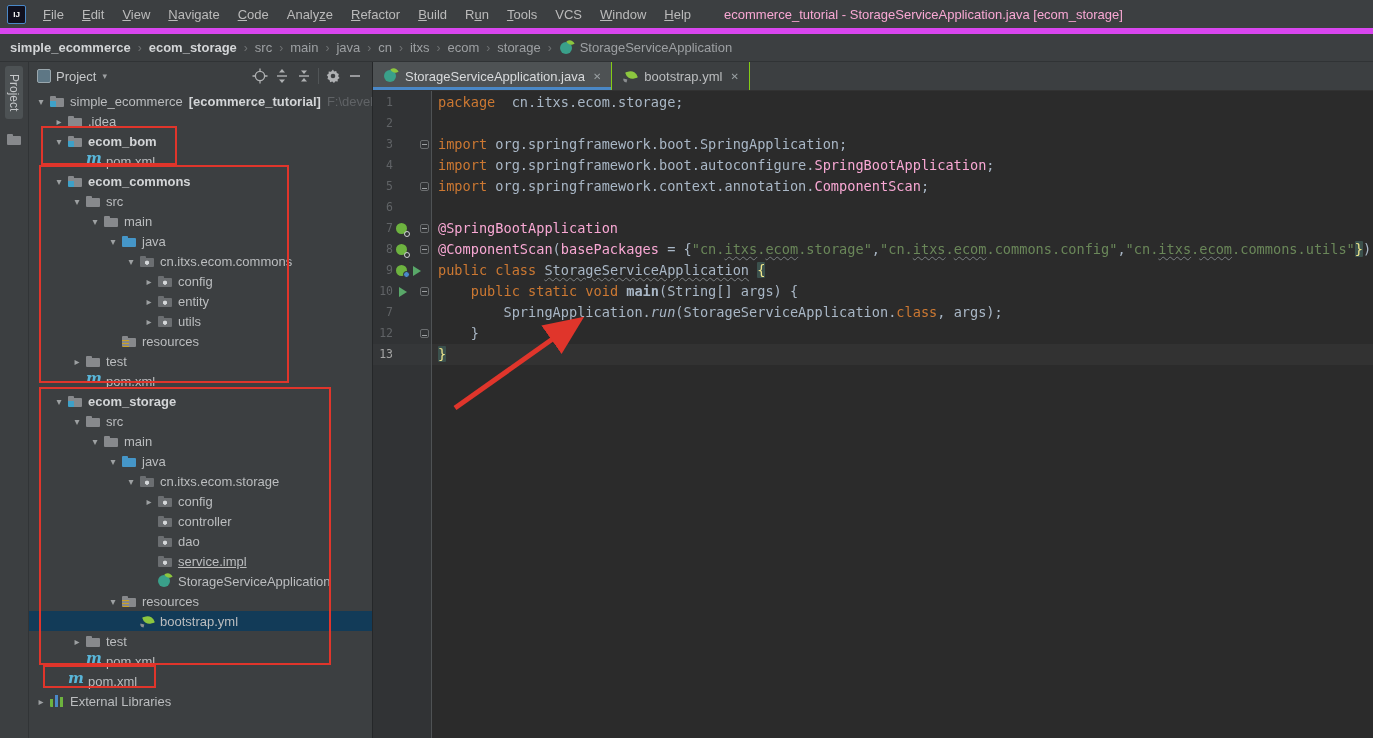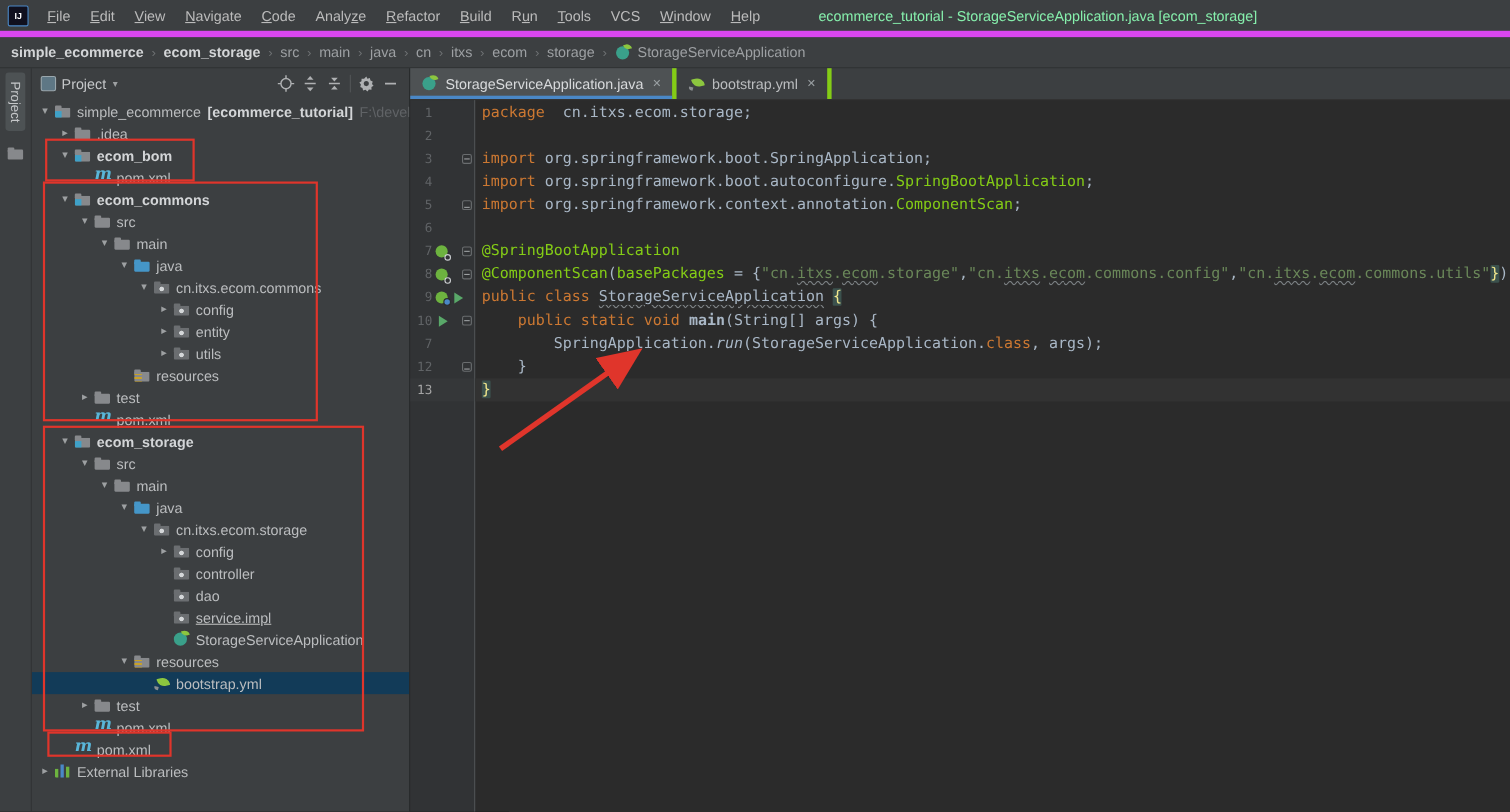--- a/index.html
+++ b/index.html
@@ -5,21 +5,21 @@
   html,body{margin:0;padding:0;background:#1e1e1e;}
   #app{position:relative;width:1373px;height:738px;overflow:hidden;background:#2b2b2b;
        font-family:"Liberation Sans",sans-serif;color:#bbbbbb;font-size:13px;
        -webkit-font-smoothing:antialiased;}
   
   .titlebar{height:28px;background:#3c3f41;display:flex;align-items:center;border-bottom:6px solid #d946ef;}
   .ij-logo{width:17px;height:17px;margin:0 8px 0 7px;background:#10101e;border:1px solid #4a88c7;
            border-radius:2px;color:#fff;font-size:8px;font-weight:bold;display:flex;align-items:center;justify-content:center;flex:none;}
   .menu-item{padding:0 9px;line-height:27px;color:#bbbbbb;cursor:default;}
   .menu-item u{text-decoration:underline;}
-  .win-title{color:#86efac;margin-left:44px;white-space:nowrap;}
+  .win-title{color:#f9a8d4;margin-left:24px;white-space:nowrap;}
   
   .crumbbar{height:27px;background:#3c3f41;display:flex;align-items:center;padding-left:10px;border-bottom:1px solid #303335;}
   .crumb{color:#9da0a3;white-space:nowrap;display:flex;align-items:center;gap:5px;}
   .crumb.bold{color:#d3d5d7;font-weight:bold;}
   .crumb-sep{color:#6e7173;padding:0 7px;font-size:12px;}
   
   .main{display:flex;height:682px;}
   .toolstrip{width:28px;background:#3c3f41;border-right:1px solid #313436;display:flex;flex-direction:column;align-items:center;flex:none;}
   .strip-btn{margin-top:4px;padding:8px 2px;background:#4d5254;border-radius:3px;
              writing-mode:vertical-rl;color:#c5c7c9;font-size:12px;}
@@ -65,21 +65,21 @@
       linear-gradient(#6db33f,#6db33f) 0 100% / 3px 8px no-repeat,
       linear-gradient(#4a88c7,#4a88c7) 5px 100% / 3px 12px no-repeat,
       linear-gradient(#6db33f,#6db33f) 10px 100% / 3px 10px no-repeat;}
   .ic-scratch::after{left:auto;right:0;top:auto;bottom:1px;width:7px;height:7px;border-radius:50%;
       background:#4f9fd8;border:1px solid #2b2b2b;box-sizing:border-box;}
   .ic-scratch::before{left:1px;top:2px;width:12px;height:12px;background:#87898c;
       clip-path:polygon(0 0,70% 0,100% 30%,100% 100%,0 100%);}
   
   .editor{flex:1;display:flex;flex-direction:column;min-width:0;}
   .tabbar{height:28px;background:#3c3f41;display:flex;align-items:stretch;border-bottom:1px solid #323232;flex:none;}
-  .tab{display:flex;align-items:center;gap:6px;padding:0 10px;color:#bbbdbf;border-right:4px solid #84cc16;position:relative;}
+  .tab{display:flex;align-items:center;gap:6px;padding:0 10px;color:#bbbdbf;border-right:1px solid #84cc16;position:relative;}
   .tab.active{background:#4e5254;color:#d8dadc;}
   .tab.active::after{content:"";position:absolute;left:0;right:0;bottom:0;height:3px;background:#4a88c7;}
   .tab .close{color:#9aa0a3;font-size:10px;margin-left:2px;}
   .codearea{flex:1;display:flex;font-family:"DejaVu Sans Mono",monospace;font-size:13.6px;line-height:21px;min-height:0;}
   .gutcol{width:58px;background:#313335;border-right:1px solid #4f5254;flex:none;padding-top:1px;}
   .codecol{flex:1;padding-top:1px;min-width:0;position:relative;}
   .gcell{height:21px;display:flex;align-items:center;}
   .gcell.cur{background:#353739;}
   .lnum{width:20px;text-align:right;color:#606366;font-size:11.5px;flex:none;}
   .gcell.cur .lnum{color:#a5a5a5;}
@@ -92,21 +92,21 @@
   .gi-boot::after{content:"";position:absolute;right:-1px;bottom:-1px;width:5px;height:5px;border-radius:50%;background:#4a88c7;border:1px solid #2b2b2b;}
   .fold{width:12px;height:100%;position:relative;flex:none;}
   .fold.fs::before,.fold.fe::before{content:"";position:absolute;left:1px;top:6px;width:7px;height:7px;
       border:1px solid #6a6d6f;border-radius:2px;background:#313335;}
   .fold.fs::after{content:"";position:absolute;left:3px;top:10px;width:5px;height:1px;background:#9da0a2;}
   .fold.fe::after{content:"";position:absolute;left:3px;top:12px;width:5px;height:1px;background:#9da0a2;}
   .cl{height:21px;display:flex;}
   .ct{white-space:pre;color:#a9b7c6;flex:1;padding-left:6px;}
   .cl.cur .ct{background:#323232;}
   .ct .k{color:#cc7832;}
-  .ct .a{color:#84cc16;}
+  .ct .a{color:#f9a8d4;}
   .ct .s,.ct .st{color:#6a8759;}
   .ct .st{text-decoration:underline wavy #7a7f82;text-decoration-thickness:1px;text-underline-offset:2px;}
   .ct .cls{text-decoration:underline wavy #7f8487;text-decoration-thickness:1px;text-underline-offset:2px;}
   .ct .i{font-style:italic;}
   .ct .b{font-weight:bold;}
   .ct .hl{background:#3b514d;color:#f0e68c;border-radius:1px;}
   
   #overlay{position:absolute;left:0;top:0;z-index:10;pointer-events:none;}
 </style>
 </head>

